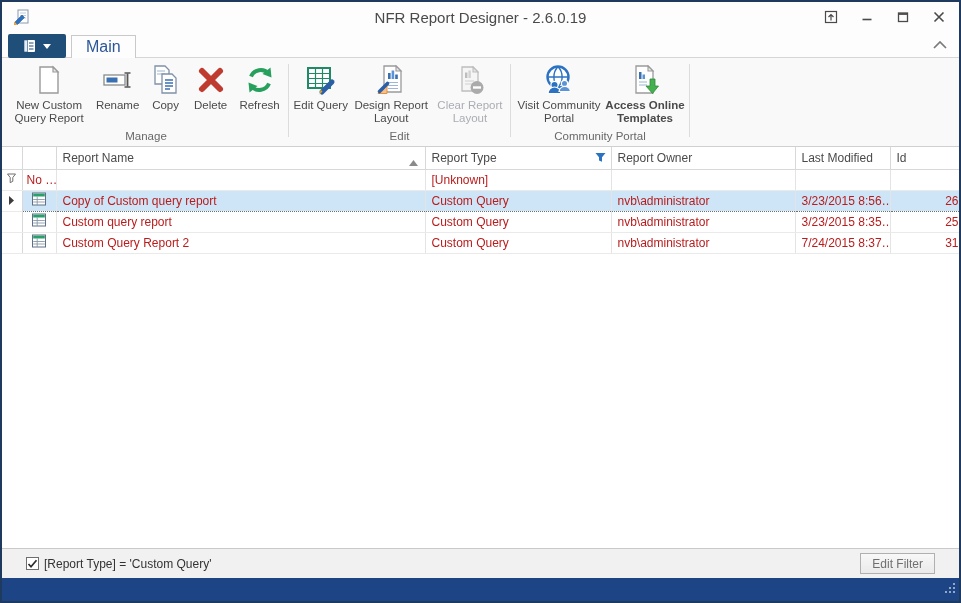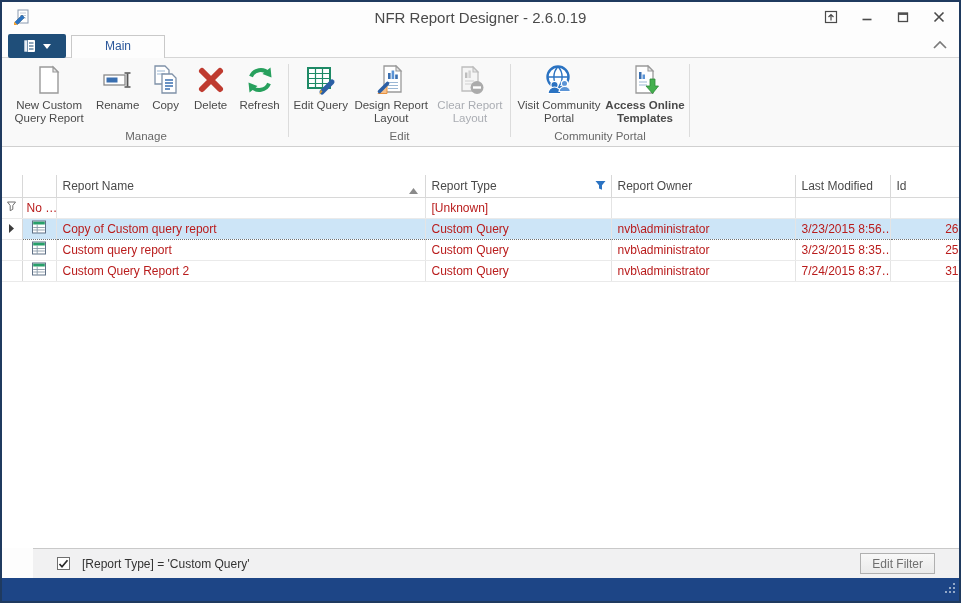--- a/index.html
+++ b/index.html
@@ -15,57 +15,57 @@
   .titlebar .title { position:absolute; left:0; right:0; text-align:center; font-size:15px; color:#4a4a4a; }
   .win-controls { margin-left:auto; display:flex; gap:16px; z-index:2; align-items:center; }
   .win-btn { width:20px; height:18px; display:flex; align-items:center; justify-content:center; cursor:default; }
 
   
   .tabrow { height:26px; flex:0 0 26px; position:relative; display:flex; align-items:flex-end;
             padding-left:6px; background:#fdfdfd; }
   .tabrow::after { content:""; position:absolute; left:0; right:0; bottom:0; height:1px; background:#d6d6d6; z-index:1; }
   .app-menu-btn { width:58px; height:24px; background:#1f4e79; border-radius:2px; display:flex;
                   align-items:center; justify-content:center; gap:5px; z-index:2; }
-  .ribbon-tab { z-index:2; height:23px; line-height:21px; padding:0 33px; margin-left:5px; background:#fdfdfd;
-                border:1px solid #c9c9c9; border-bottom:none; color:#2b579a; font-size:12px; }
+  .ribbon-tab { z-index:2; height:23px; line-height:21px; padding:0 14px; margin-left:5px; background:#fdfdfd;
+                border:1px solid #c9c9c9; border-bottom:none; color:#2b579a; font-size:16px; }
   .collapse-btn { position:absolute; right:12px; bottom:5px; z-index:2; }
 
   
   .ribbon { height:89px; flex:0 0 89px; background:#f9f9f9; border-bottom:1px solid #d0d0d0;
             display:flex; align-items:stretch; padding:3px 0 0 5px; }
   .rgroup { display:flex; flex-direction:column; }
   .rgrp-btns { display:flex; flex:1; align-items:flex-start; }
   .rgrp-caption { text-align:center; font-size:11.5px; color:#686868; padding-bottom:4px; }
   .rbtn { display:flex; flex-direction:column; align-items:center; padding-top:3px; }
   .rbtn .ricon { width:32px; height:32px; flex:0 0 32px; }
   .rbtn .rlabel { margin-top:3px; font-size:11.5px; line-height:1.13; color:#4a4a4a; text-align:center; }
   .rbtn.disabled .rlabel { color:#aaadb3; }
   .rsep { width:1px; background:#dcdcdc; margin:3px 3px 9px 3px; }
 
   
   .grid-area { flex:1 1 auto; background:#fff; overflow:hidden; }
-  table.grid { border-collapse:collapse; table-layout:fixed; width:957px;margin-top:28px; }
+  table.grid { border-collapse:collapse; table-layout:fixed; width:957px; }
   .grid th, .grid td { height:21px; padding:0 2px 0 6px; font-size:12px; font-weight:normal; text-align:left;
                        overflow:hidden; white-space:nowrap; color:#b91c1c;
                        border-right:1px solid #e4e4e4; border-bottom:1px solid #eaeaea; }
   .grid thead th { height:22px; color:#4a4a4a; background:#fff; position:relative;
                    border-right:1px solid #d8d8d8; border-bottom:1px solid #d8d8d8; }
   .grid td.ind, .grid th.ind { padding:0; text-align:center; border-right:1px solid #d8d8d8; background:#fff; }
   .grid td.iconc { padding:0; text-align:center; }
   .grid td.idc { text-align:right; padding-right:0; }
   .hdr-sort { position:absolute; right:7px; top:8px; }
   .hdr-filter { position:absolute; right:5px; top:5px; }
   tr.sel td { background:#cde5f7; border-top:1px dotted #6f6f6f; border-bottom:1px dotted #6f6f6f; }
   tr.sel td.ind { background:#fff; border-top:none; border-bottom:1px solid #eaeaea; }
   tr.sel td.iconc { border-left:1px dotted #6f6f6f; }
   tr.sel td:last-child { border-right:1px dotted #6f6f6f; }
 
   
   .filter-panel { height:30px; flex:0 0 30px; background:#f1f1f2; border-top:1px solid #c9c9c9;
-                  display:flex; align-items:center; padding:0 24px; gap:12px;margin-left:31px; }
+                  display:flex; align-items:center; padding:0 24px; gap:5px; }
   .checkbox { width:13px; height:13px; background:#fff; border:1px solid #6e6e6e;
               display:flex; align-items:center; justify-content:center; }
   .filter-text { font-size:12px; color:#333; }
   .edit-filter-btn { margin-left:auto; height:21px; padding:0 11px; font-size:12px; color:#6f6f6f;
                      background:linear-gradient(#f8f8f8,#eaeaea); border:1px solid #b0b0b0; }
 
   
   .statusbar { height:23px; flex:0 0 23px; background:#1d4586; position:relative; }
   .grip { position:absolute; right:3px; bottom:3px; }
 </style>

